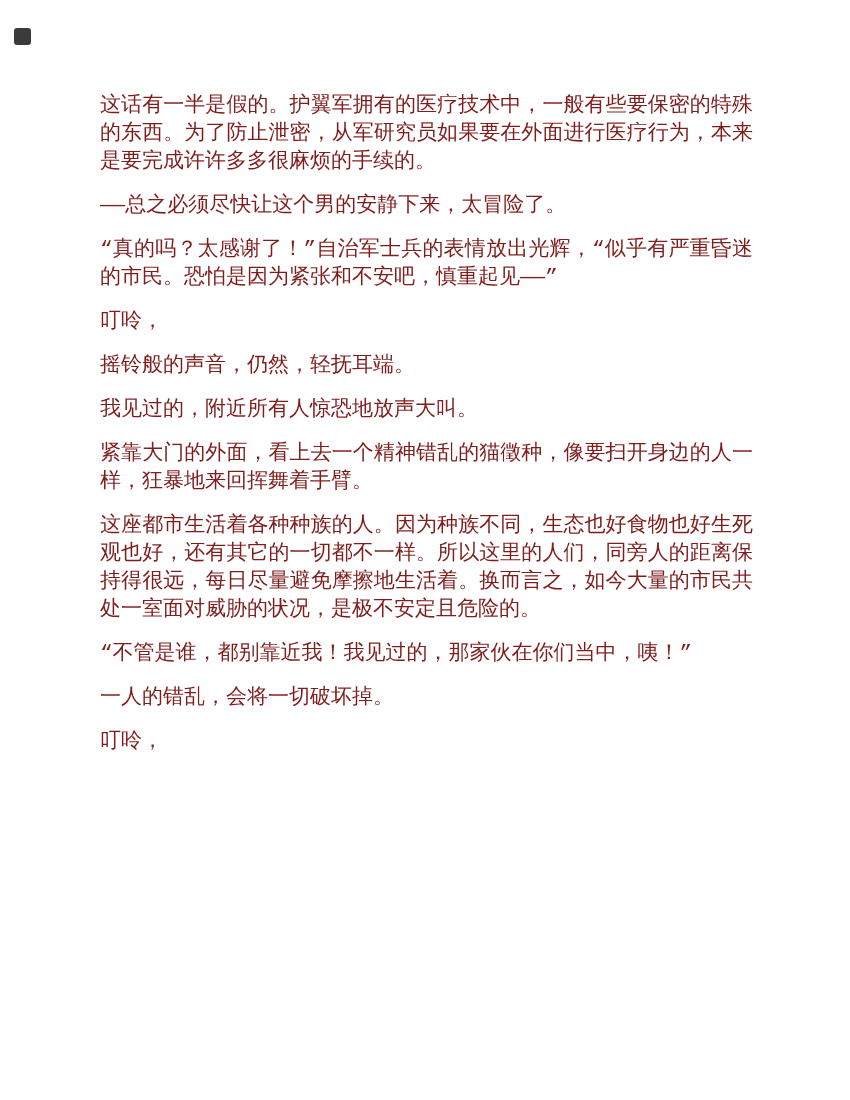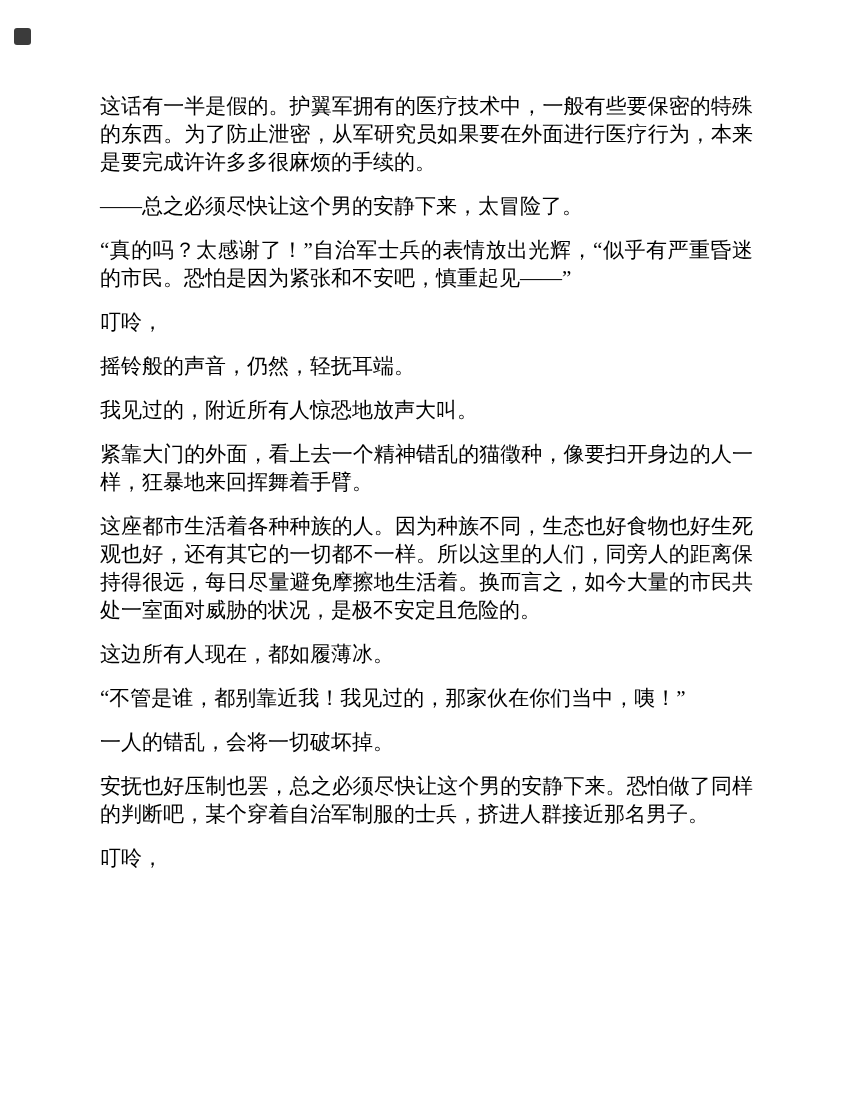--- a/index.html
+++ b/index.html
@@ -26,22 +26,22 @@
     width: 17px;
     height: 17px;
     background: #3b3b3b;
     border-radius: 3px;
   }
   .content {
     position: absolute;
     left: 100px;
     top: 92px;
     width: 653px;
-    color: #000000;
-    font-family: Liberation Serif, serif;
+    color: #7f1d1d;
+    font-family: Liberation Mono, monospace;
     font-size: 21px;
     line-height: 28px;
     text-align: justify;
     letter-spacing: 0;
   }
   .content p {
     margin: 0 0 16px 0;
     padding: 0;
     text-indent: 0;
     word-break: break-all;
@@ -58,19 +58,17 @@
   <div class="corner-marker"></div>
   <main class="content">
     <p>这话有一半是假的。护翼军拥有的医疗技术中，一般有些要保密的特殊的东西。为了防止泄密，从军研究员如果要在外面进行医疗行为，本来是要完成许许多多很麻烦的手续的。</p>
     <p>——总之必须尽快让这个男的安静下来，太冒险了。</p>
     <p>“真的吗？太感谢了！”自治军士兵的表情放出光辉，“似乎有严重昏迷的市民。恐怕是因为紧张和不安吧，慎重起见——”</p>
     <p>叮呤，</p>
     <p>摇铃般的声音，仍然，轻抚耳端。</p>
     <p>我见过的，附近所有人惊恐地放声大叫。</p>
     <p>紧靠大门的外面，看上去一个精神错乱的猫徵种，像要扫开身边的人一样，狂暴地来回挥舞着手臂。</p>
     <p>这座都市生活着各种种族的人。因为种族不同，生态也好食物也好生死观也好，还有其它的一切都不一样。所以这里的人们，同旁人的距离保持得很远，每日尽量避免摩擦地生活着。换而言之，如今大量的市民共处一室面对威胁的状况，是极不安定且危险的。</p>
-    <p>这边所有人现在，都如履薄冰。</p>
     <p>“不管是谁，都别靠近我！我见过的，那家伙在你们当中，咦！”</p>
     <p>一人的错乱，会将一切破坏掉。</p>
-    <p>安抚也好压制也罢，总之必须尽快让这个男的安静下来。恐怕做了同样的判断吧，某个穿着自治军制服的士兵，挤进人群接近那名男子。</p>
     <p>叮呤，</p>
   </main>
 </div>
 
 </body></html>

